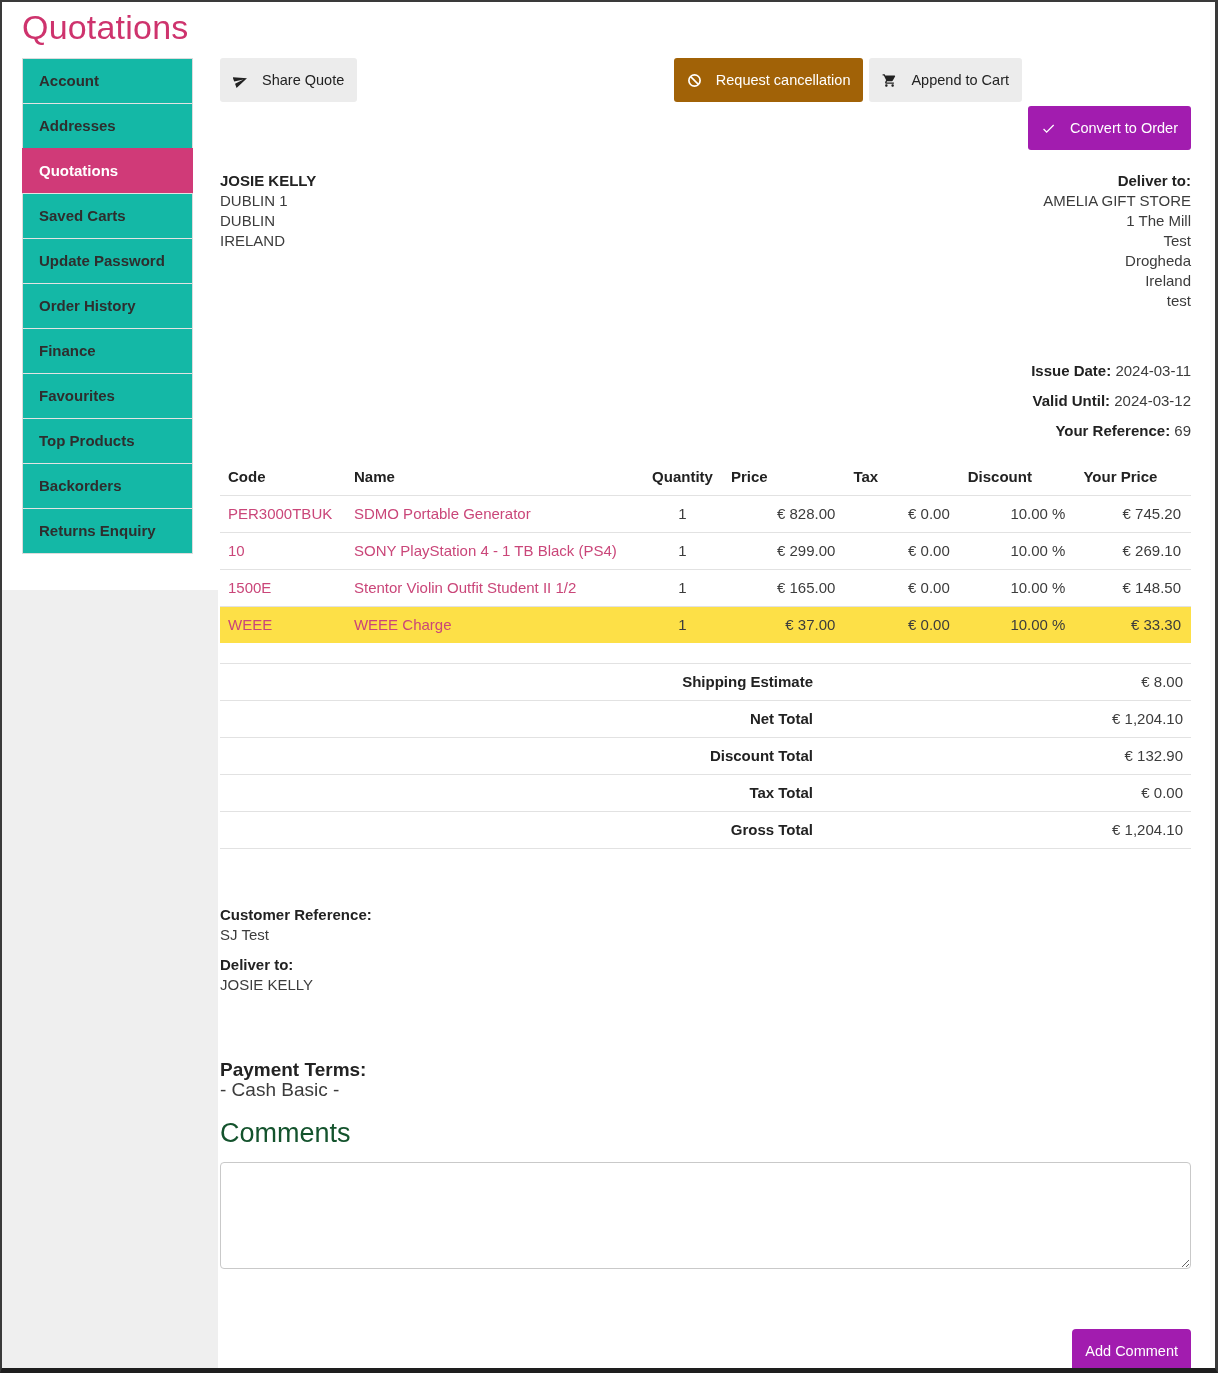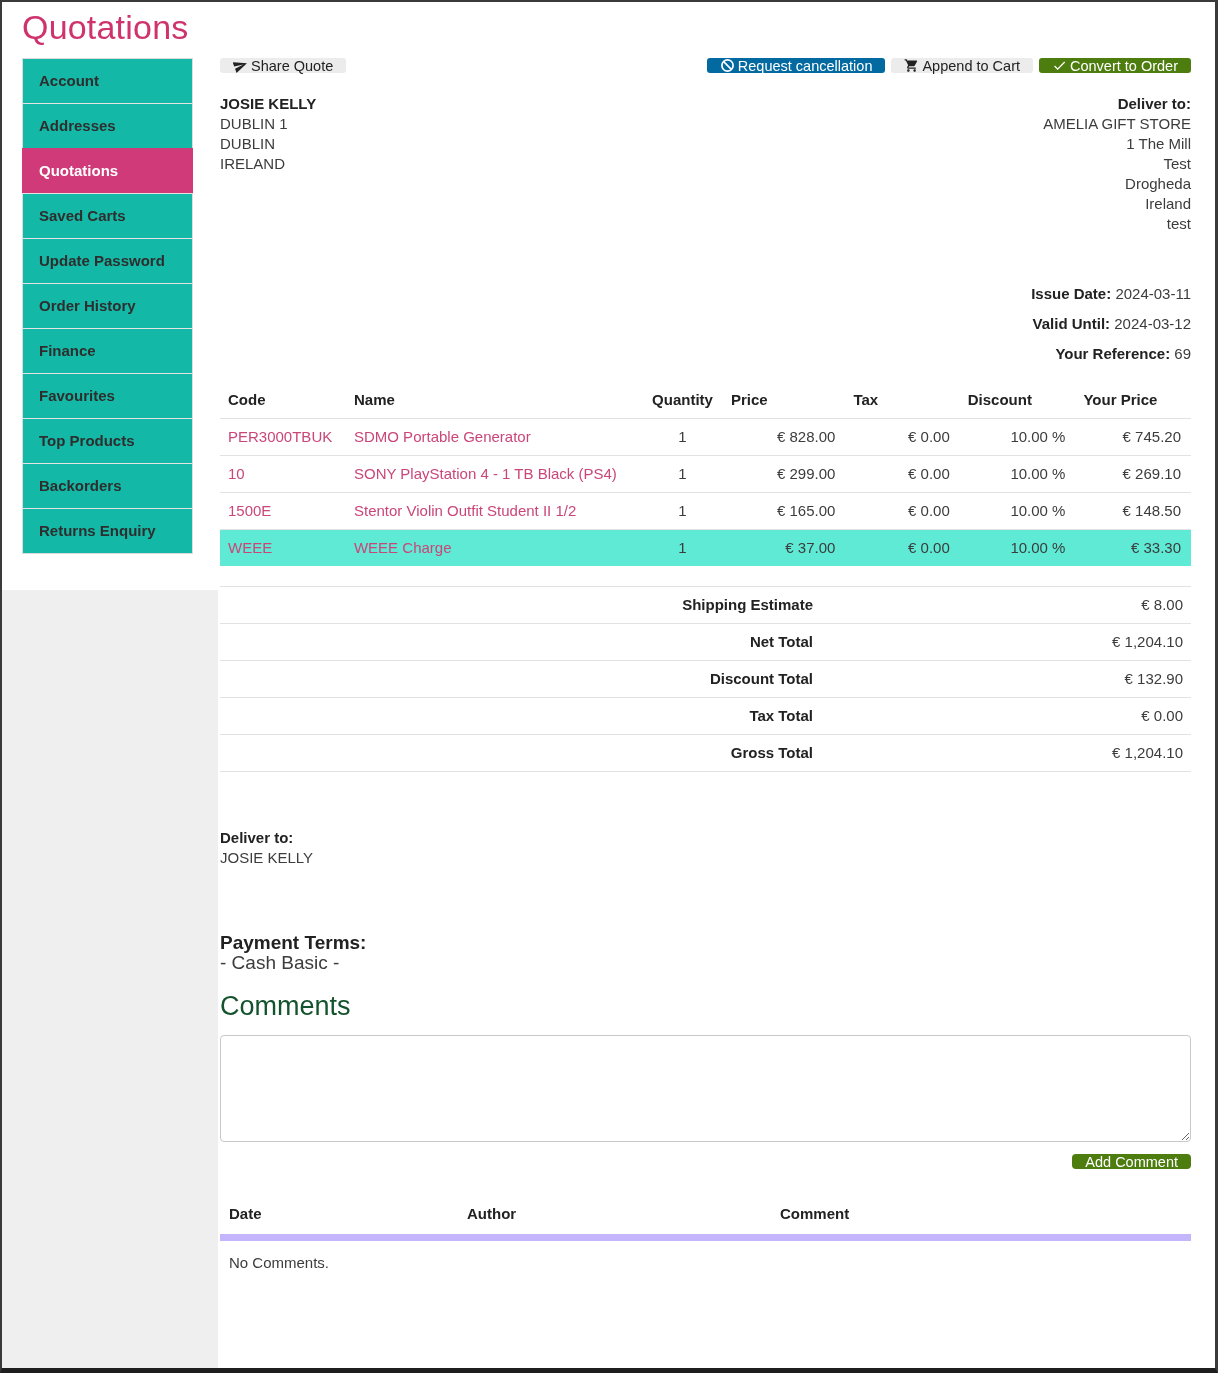--- a/index.html
+++ b/index.html
@@ -56,30 +56,30 @@
     margin: 0 -1px;
     padding: 12px 17px;
   }
   .sidebar li.active + li { border-top-color: #e3e3e3; }
 
   
   .main-col { width: 971px; margin-left: 19px; padding-top: 7px; }
 
   .toolbar { display: flex; justify-content: space-between; align-items: flex-start; }
   .btn {
-    display: inline-flex; align-items: center; gap: 3px;
+    display: inline-flex; align-items: center; gap: 14px;
     border: none; border-radius: 3px;
     font-family: inherit; font-size: 14.5px;
-    padding: 5px 13px; height: 15px;
+    padding: 5px 13px; height: 44px;
     cursor: pointer; line-height: 18px; white-space: nowrap;
   }
   .btn .ic { display: inline-flex; align-items: center; }
   .btn-light { background: #ececec; color: #222; }
-  .btn-danger { background: #0369a1; color: #fff; }
-  .btn-pink { background: #4d7c0f; color: #fff; }
+  .btn-danger { background: #a16207; color: #fff; }
+  .btn-pink { background: #a21caf; color: #fff; margin-top: 48px; }
   .btn-group { display: flex; gap: 6px; }
 
   
   .addr-row { display: flex; justify-content: space-between; margin-top: 21px; }
   .addr { font-size: 15px; line-height: 20px; color: #3c3c3c; }
   .addr .bold { font-weight: 700; color: #222; }
   .addr-right { text-align: right; }
 
   
   .meta-block { margin-top: 50px; text-align: right; font-size: 15px; }
@@ -88,21 +88,21 @@
   .meta-line.narrow { width: 186px; margin-left: auto; }
 
   
   table { border-collapse: collapse; width: 100%; font-size: 15px; }
   .items-table { margin-top: 18px; }
   .items-table th {
     text-align: left; font-weight: 700; color: #222;
     padding: 9px 10px 10px 8px;
   }
   .items-table td { padding: 9px 10px 10px 8px; border-top: 1px solid #e2e2e2; color: #3c3c3c; }
-  .items-table tr:nth-child(4) td { background: #5eead4; }
+  .items-table tr:nth-child(4) td { background: #fde047; }
   .col-code { width: 126px; }
   .col-name { width: 300px; }
   .col-qty { width: 75px; }
   .col-price { width: 123px; }
   .col-tax { width: 115px; }
   .col-discount { width: 116px; }
   .col-yourprice { width: 116px; }
   td.num { text-align: right; }
   td.ctr { text-align: center; }
   a.plink { color: #ca4679; text-decoration: none; cursor: pointer; }
@@ -323,20 +323,24 @@
           </tr>
           <tr>
             <td class="t-label">Gross Total</td>
             <td class="t-value">€ 1,204.10</td>
           </tr>
         </tbody>
       </table>
 
       <div class="details-block">
         <div class="detail-pair">
+          <div class="bold">Customer Reference:</div>
+          <div>SJ Test</div>
+        </div>
+        <div class="detail-pair">
           <div class="bold">Deliver to:</div>
           <div>JOSIE KELLY</div>
         </div>
       </div>
 
       <div class="payment-block">
         <div class="bold" style="font-weight:700;color:#222">Payment Terms:</div>
         <div>- Cash Basic -</div>
       </div>
 

